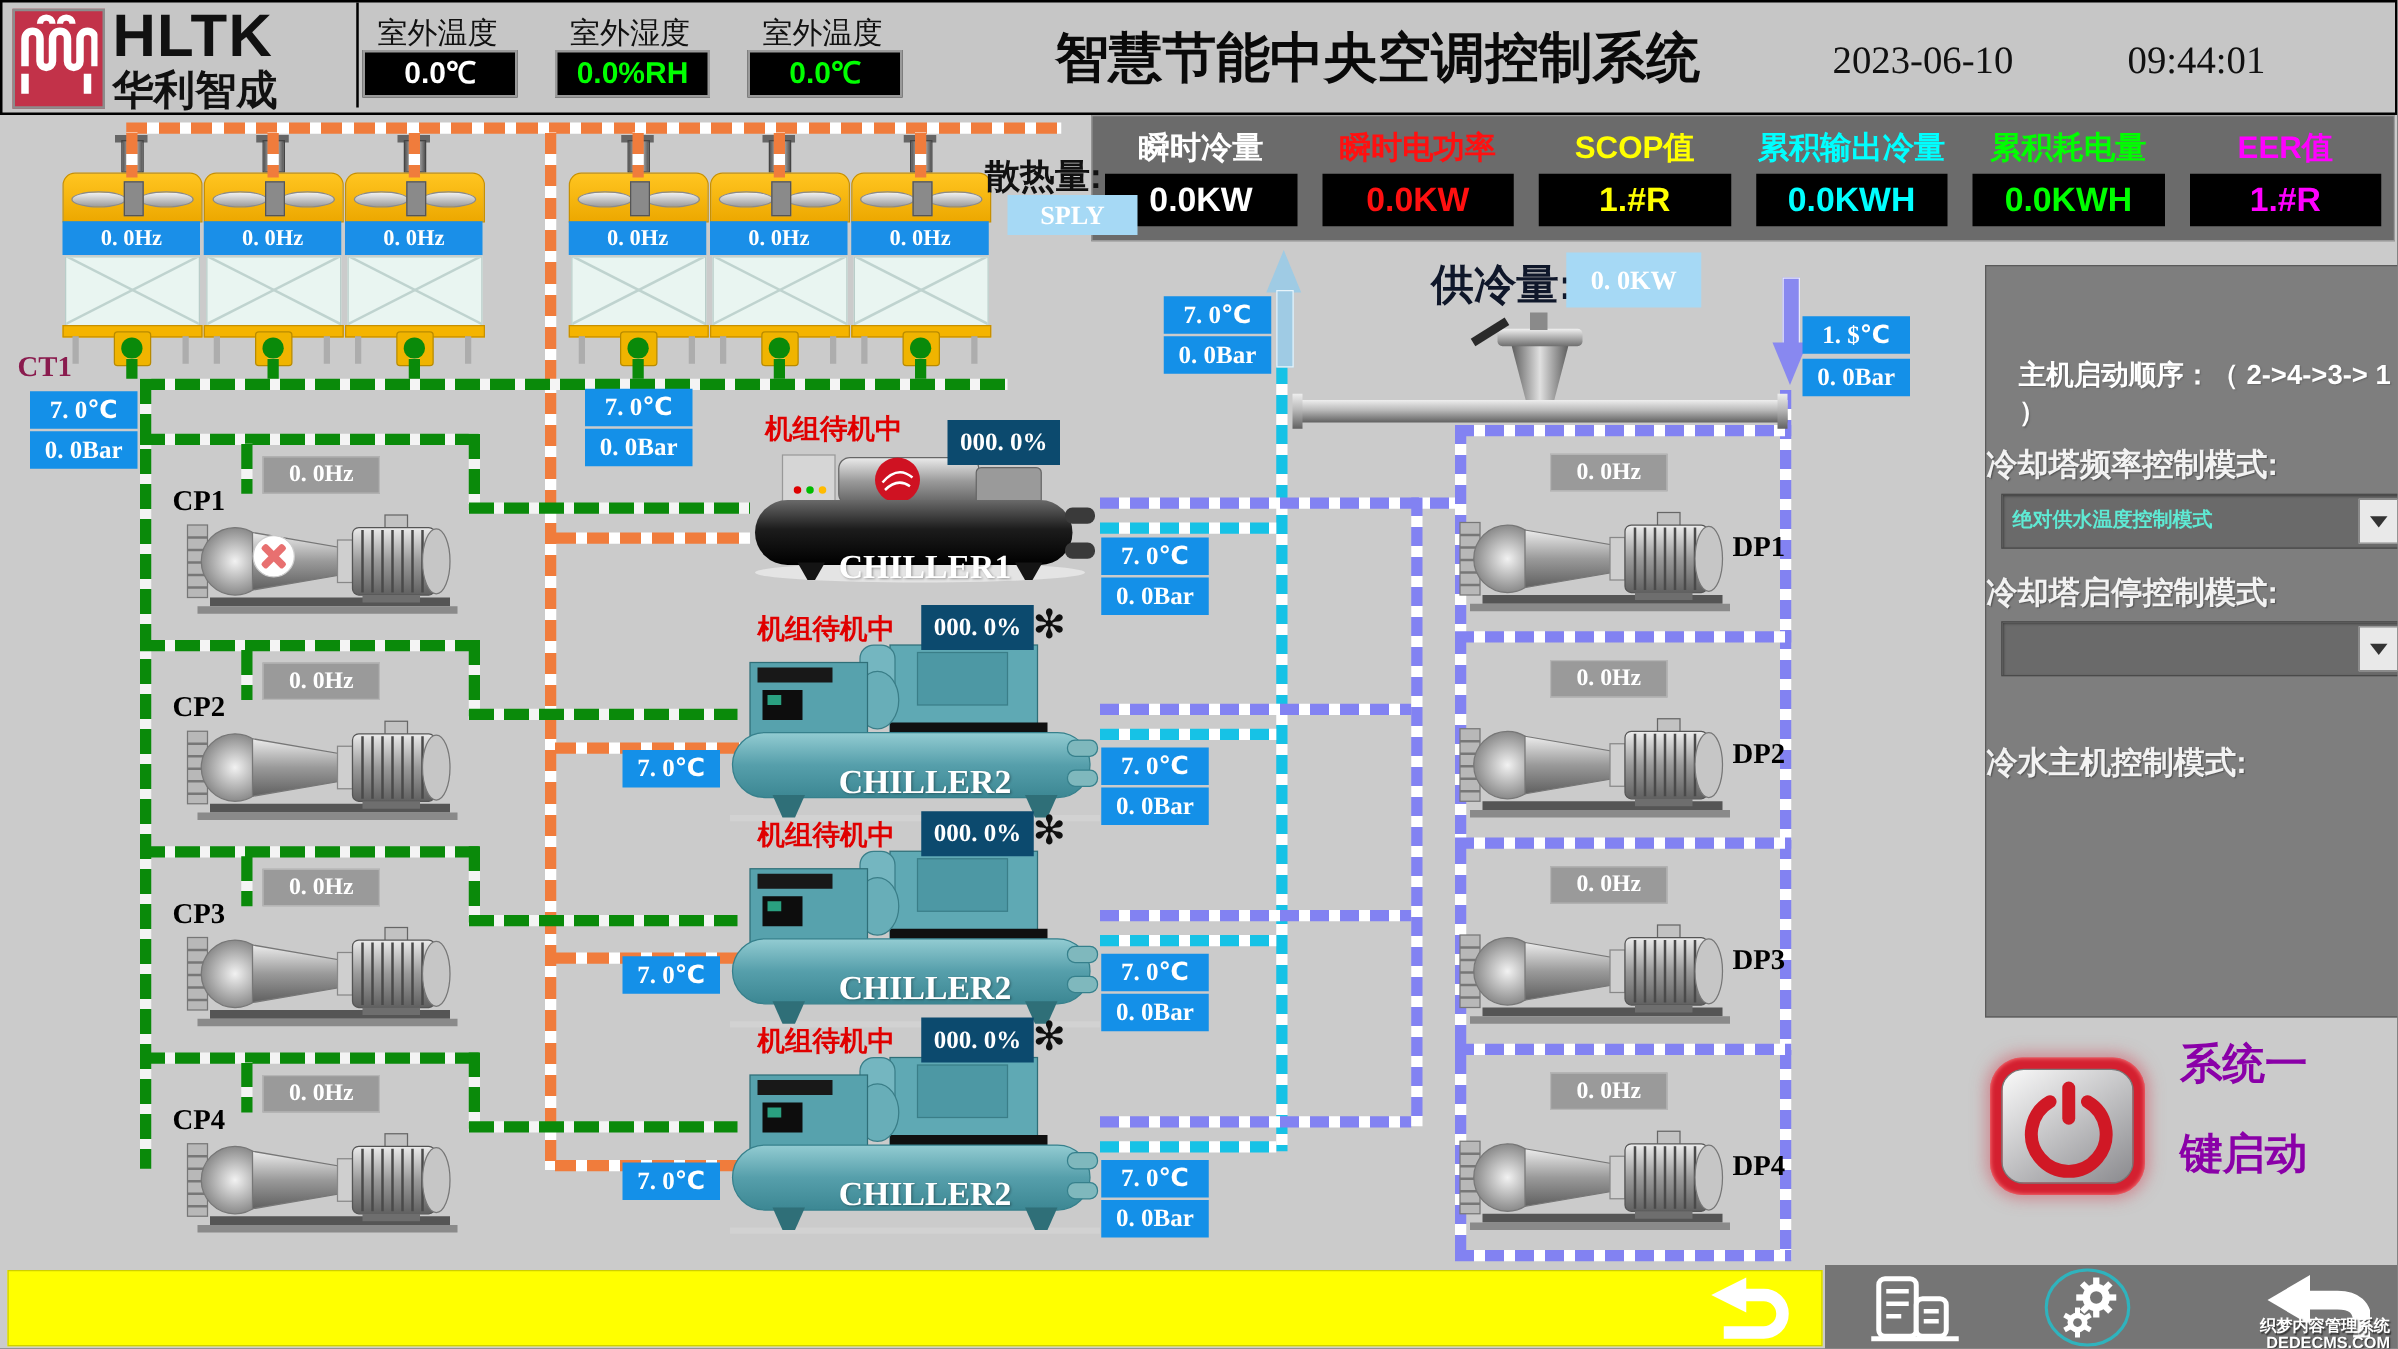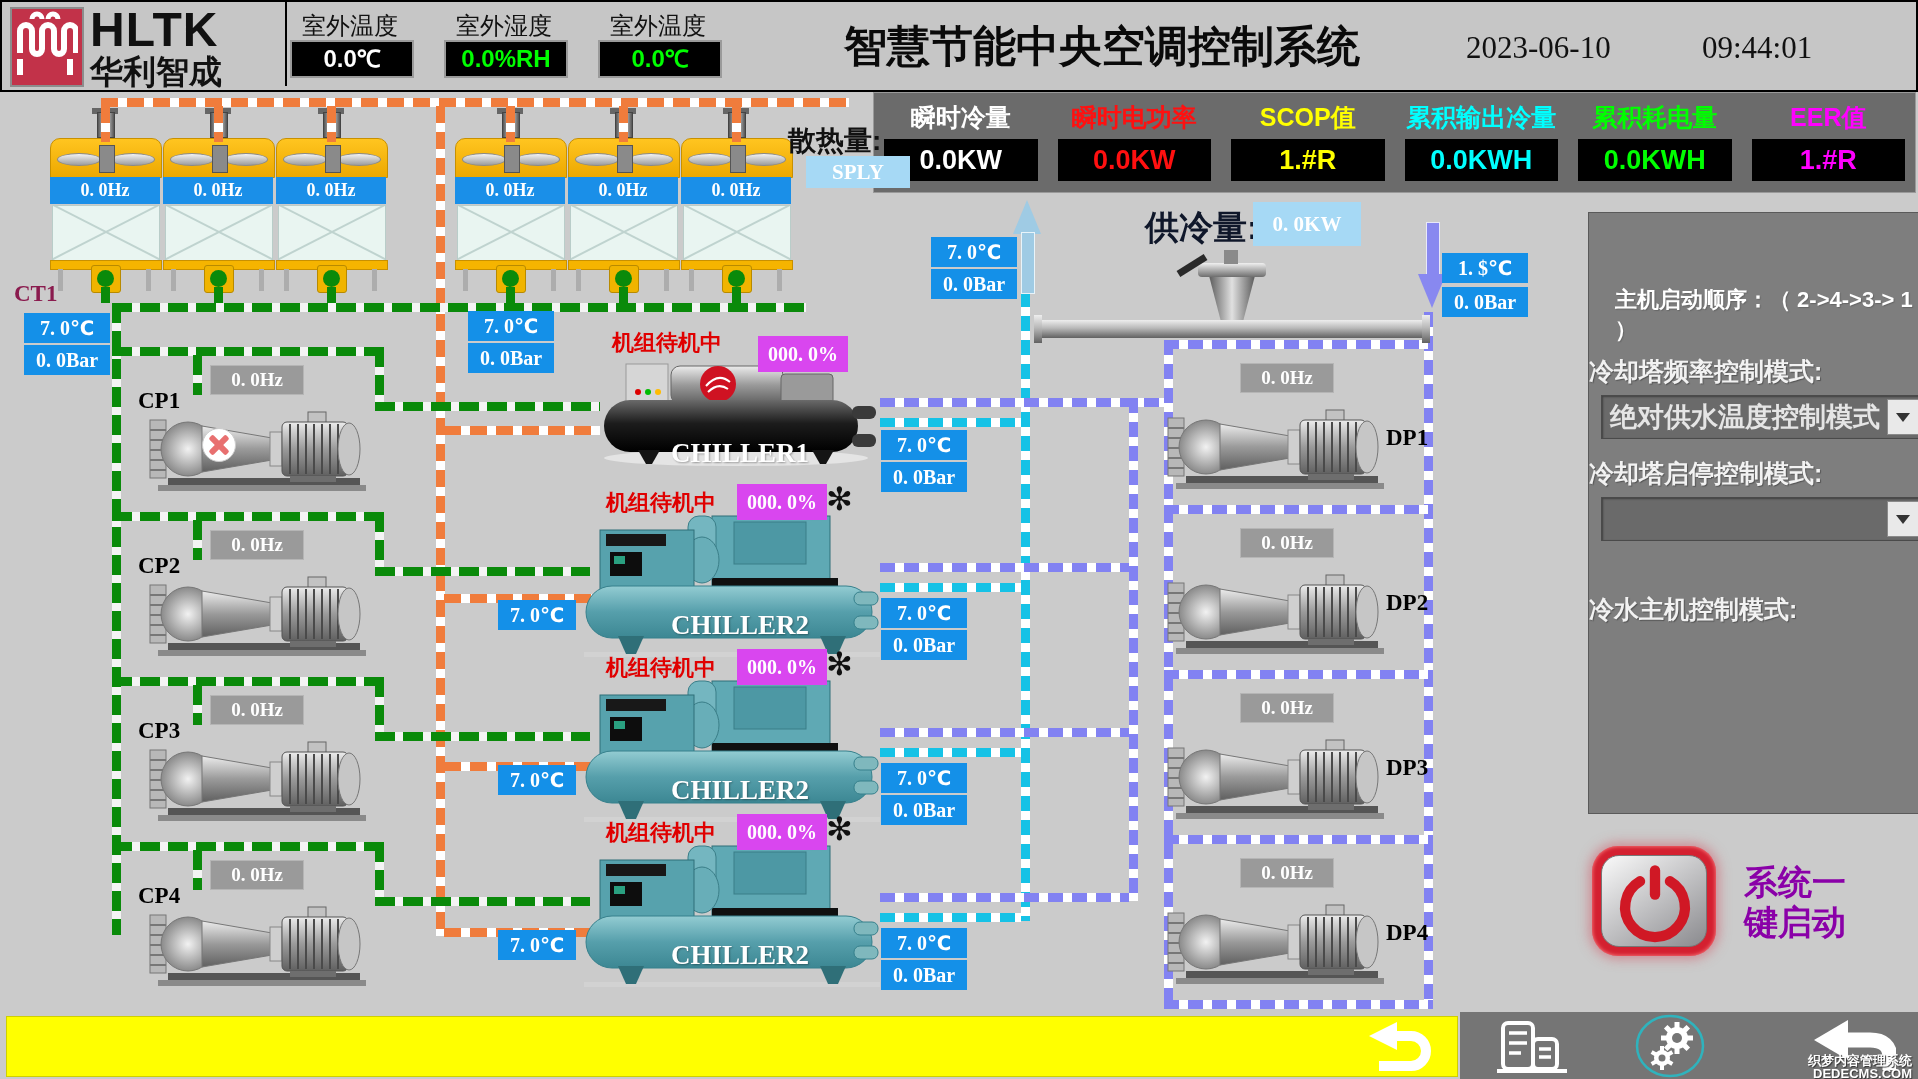--- a/index.html
+++ b/index.html
@@ -54,35 +54,35 @@
   .cyan.v{background:repeating-linear-gradient(180deg,#16c2e6 0 15px,#fff 15px 24px);}
   
   .bb{position:absolute;width:86px;height:30px;background:#1490e8;color:#fff;z-index:5;
       font:bold 20px "Liberation Serif","DejaVu Sans",serif;text-align:center;line-height:30px;}
   .lb{position:absolute;background:#a6d9f5;color:#fff;z-index:5;text-align:center;
       font:bold 21px "Liberation Serif","DejaVu Sans",serif;}
   .hz{position:absolute;width:92px;height:28px;background:#9a9a9a;color:#fff;z-index:5;border:1px solid #b5b5b5;
       font:bold 19px "Liberation Serif","DejaVu Sans",serif;text-align:center;line-height:28px;}
   .plabel{position:absolute;color:#000000;font:bold 23px "Liberation Serif",serif;z-index:5;}
   .status{position:absolute;color:#e00000;font-weight:bold;font-size:22px;z-index:5;}
-  .load{position:absolute;width:90px;height:36px;background:#d946ef;color:#fff;z-index:6;
+  .load{position:absolute;width:90px;height:36px;background:#0c4a6e;color:#fff;z-index:6;
         font:bold 20px "Liberation Serif","DejaVu Sans",serif;text-align:center;line-height:36px;}
   .cname{position:absolute;width:200px;text-align:center;color:#fff;z-index:6;
          font:bold 27px "Liberation Serif",serif;text-shadow:1px 1px 2px #00000055;}
   .snow{position:absolute;z-index:6;font-size:32px;color:#101010;}
   .pump-svg{position:absolute;width:230px;height:100px;z-index:3;}
   .fault{position:absolute;width:32px;height:32px;background:#fff;border-radius:50%;border:1px solid #ccc;z-index:7;}
   .fault i{position:absolute;left:4px;top:13px;width:24px;height:6px;background:#e87070;border-radius:2px;}
   
   #panel{left:1556px;top:212px;width:344px;height:600px;background:#7e7e7e;border:1px solid #5a5a5a;z-index:4;margin-left:32px;}
   .pn-text{position:absolute;color:#fff;font-size:22px;font-weight:bold;text-shadow:1px 1px 1px #55555588;}
   .pn-label{position:absolute;width:344px;text-align:left;color:#f2f2f2;font-size:25px;font-weight:bold;text-shadow:1px 1px 1px #555;}
   .dd{position:absolute;left:12px;width:320px;height:42px;background:#6a6a6a;border:1px solid #4a4a4a;
       box-shadow:inset 1px 1px 2px #00000066;}
-  .dd-val{position:absolute;left:8px;top:0;height:42px;line-height:42px;color:#e5e5e5;font-size:27px;font-weight:bold;}
+  .dd-val{position:absolute;left:8px;top:0;height:42px;line-height:42px;color:#5eead4;font-size:16px;font-weight:bold;}
   .dd-arrow{position:absolute;right:3px;top:3px;width:30px;height:34px;background:#e9e9e9;border:1px solid #8a8a8a;
             display:flex;align-items:center;justify-content:center;}
   .dd-arrow b{width:0;height:0;border-left:7px solid transparent;border-right:7px solid transparent;border-top:9px solid #333;}
   
   #pwr{left:1592px;top:846px;width:124px;height:110px;background:#d42030;border-radius:26px;
        box-shadow:0 0 12px 3px #d0506088,inset 0 0 4px #ff9090;cursor:pointer;z-index:5;}
   #pwr .inner{position:absolute;left:9px;top:9px;right:9px;bottom:9px;border-radius:18px;
        background:linear-gradient(145deg,#fafafa,#8a8a8e);border:1px solid #777;}
   .okl{position:absolute;color:#8a00a8;font-size:34px;font-weight:bold;z-index:5;}
   
@@ -562,21 +562,21 @@
   </div>
 
   <div id="pwr" class="abs">
     <div class="inner">
       <svg width="106" height="92" viewBox="0 0 80 80" style="position:absolute;left:0;top:0">
         <path d="M27 22 A 26 26 0 1 0 53 22" fill="none" stroke="#d01825" stroke-width="9" stroke-linecap="round"></path>
         <rect x="35.5" y="8" width="9" height="30" rx="4.5" fill="#d01825"></rect>
       </svg>
     </div>
   </div>
-  <div class="okl" style="left:1744px;top:860px">系统一</div>
+  <div class="okl" style="left:1744px;top:828px">系统一</div>
   <div class="okl" style="left:1744px;top:900px">键启动</div>
 
   <div id="ybar" class="abs">
     <svg style="position:absolute;right:24px;top:3px" width="78" height="54" viewBox="0 0 78 54">
       <polygon points="14,16 42,2 42,30" fill="#fff"></polygon>
       <path d="M40 16 H56 A15 15 0 0 1 56 46 H24" fill="none" stroke="#fff" stroke-width="10"></path>
     </svg>
   </div>
   <div id="bbar" class="abs">
     <svg style="position:absolute;left:30px;top:5px" width="84" height="58" viewBox="0 0 78 58">

